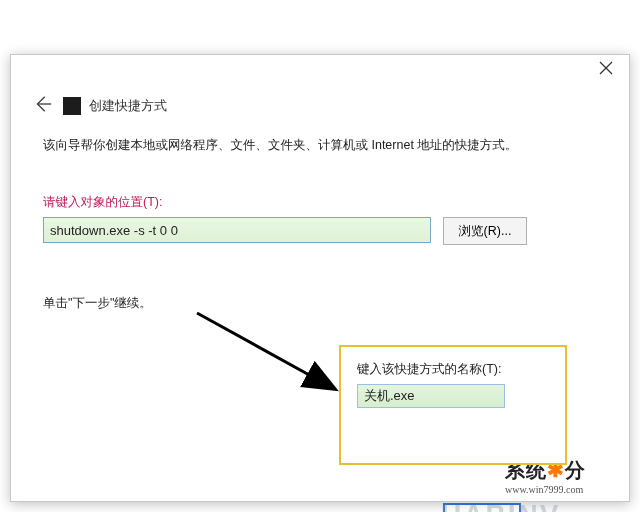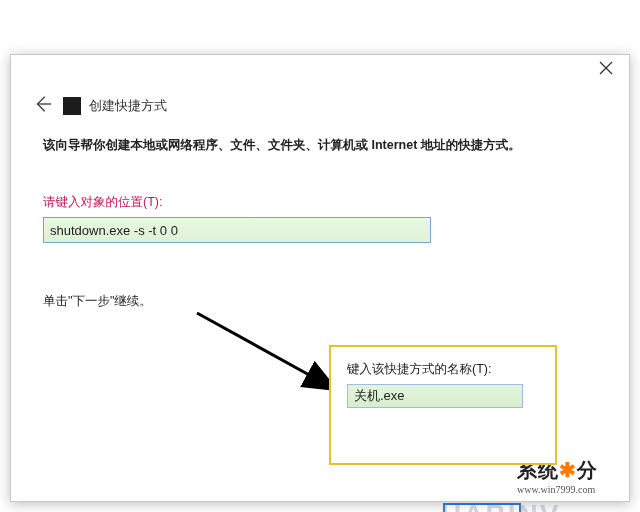--- a/index.html
+++ b/index.html
@@ -12,48 +12,48 @@
   }
   .titlebar { position: relative; height: 30px; }
   .close-btn { position: absolute; top: 6px; right: 14px; width: 18px; height: 18px; text-align: center; color: #222; }
   .close-btn svg { width: 14px; height: 14px; }
   .back-row { display: flex; align-items: center; padding: 8px 20px 4px 20px; }
   .back-arrow svg { width: 22px; height: 22px; stroke: #444; fill: none; stroke-width: 1.5; }
   .wiz-icon { width: 18px; height: 18px; background: #1c1c1c; margin-left: 10px; margin-right: 8px; }
   .wiz-title { font-size: 13px; color: #333; }
   .content { padding: 14px 32px 0 32px; }
   .heading { color: #0a4a8a; font-size: 18px; margin: 34px 0 26px 0; font-weight: 400; }
-  .desc { font-size: 12.5px; color: #222; margin-bottom: 40px; font-weight: bold; }
+  .desc { font-size: 12.5px; color: #222; margin-bottom: 40px; }
   .field-label { font-size: 12.5px; color: #be185d; margin-bottom: 6px; }
   .loc-row { display: flex; align-items: stretch; gap: 12px; }
   .loc-input {
     flex: 0 0 388px; height: 26px; padding: 2px 6px; font-size: 13px;
     border: 1px solid #7aa6cf; background: linear-gradient(#eaf7e4,#def1d4);
     outline: none; color: #222;
   }
   .browse-btn {
     width: 84px; height: 28px; font-size: 12.5px; background: #f4f4f4;
     border: 1px solid #b0b0b0; cursor: pointer;
   }
   .continue-hint { font-size: 12.5px; color: #222; margin-top: 50px; }
   
   .annot-box {
-    position: absolute; left: 318px; top: 290px; width: 228px; height: 120px;
+    position: absolute; left: 328px; top: 290px; width: 228px; height: 120px;
     border: 2px solid #e6c12f; background: #fff; padding: 14px 16px; z-index: 5;
   }
   .annot-label { font-size: 12.5px; color: #222; margin-bottom: 6px; }
   .annot-input {
-    width: 176px; height: 24px; padding: 10px 6px; font-size: 13px;
+    width: 148px; height: 24px; padding: 10px 6px; font-size: 13px;
     border: 1px solid #9bbfe0; background: linear-gradient(#e4f5dd,#d6eece);
     color: #222; outline: none;
   }
   
   .arrow-svg { position: absolute; left: 180px; top: 250px; width: 170px; height: 100px; z-index: 4; }
   
-  .brand-right { position: absolute; right: 0; bottom: 6px; text-align: left; width: 112px; }
+  .brand-right { position: absolute; right: 12px; bottom: 6px; text-align: left; width: 112px; }
   .brand-right .cn { font-size: 20px; font-weight: 700; color: #222; letter-spacing: 1px; }
   .brand-right .cn .dot { color: #ff7a00; }
   .brand-right .url { font-size: 10px; color: #555; font-family: Liberation Serif, serif; }
   .ms-logo { position: absolute; right: 118px; bottom: 46px; width: 40px; height: 40px; }
   .ms-logo div { position: absolute; width: 18px; height: 18px; }
   .ms-a{left:0;top:0;background:#f25022;} .ms-b{left:22px;top:0;background:#7fba00;}
   .ms-c{left:0;top:22px;background:#00a4ef;} .ms-d{left:22px;top:22px;background:#ffb900;}
   .ghost-text {
     position: absolute; left: 430px; top: 444px; font-size: 28px; color: rgba(120,140,170,0.35);
     font-weight: 700; letter-spacing: 2px; pointer-events: none; user-select: none;
@@ -87,20 +87,21 @@
     <span class="wiz-icon"></span>
     <span class="wiz-title">创建快捷方式</span>
   </div>
 
   <div class="content">
     <div class="desc">该向导帮你创建本地或网络程序、文件、文件夹、计算机或 Internet 地址的快捷方式。</div>
 
     <div class="field-label">请键入对象的位置(T):</div>
     <div class="loc-row">
       <input class="loc-input" type="text" value="shutdown.exe -s -t 0 0" style="">
+      <button class="browse-btn">浏览(R)...</button>
     </div>
 
     <div class="continue-hint">单击"下一步"继续。</div>
   </div>
 
   <svg class="arrow-svg" viewBox="0 0 170 100">
     <defs>
       <marker id="ah" markerWidth="12" markerHeight="12" refX="9" refY="5" orient="auto">
         <polygon points="0,0 12,5 0,10" fill="#000"></polygon>
       </marker>

